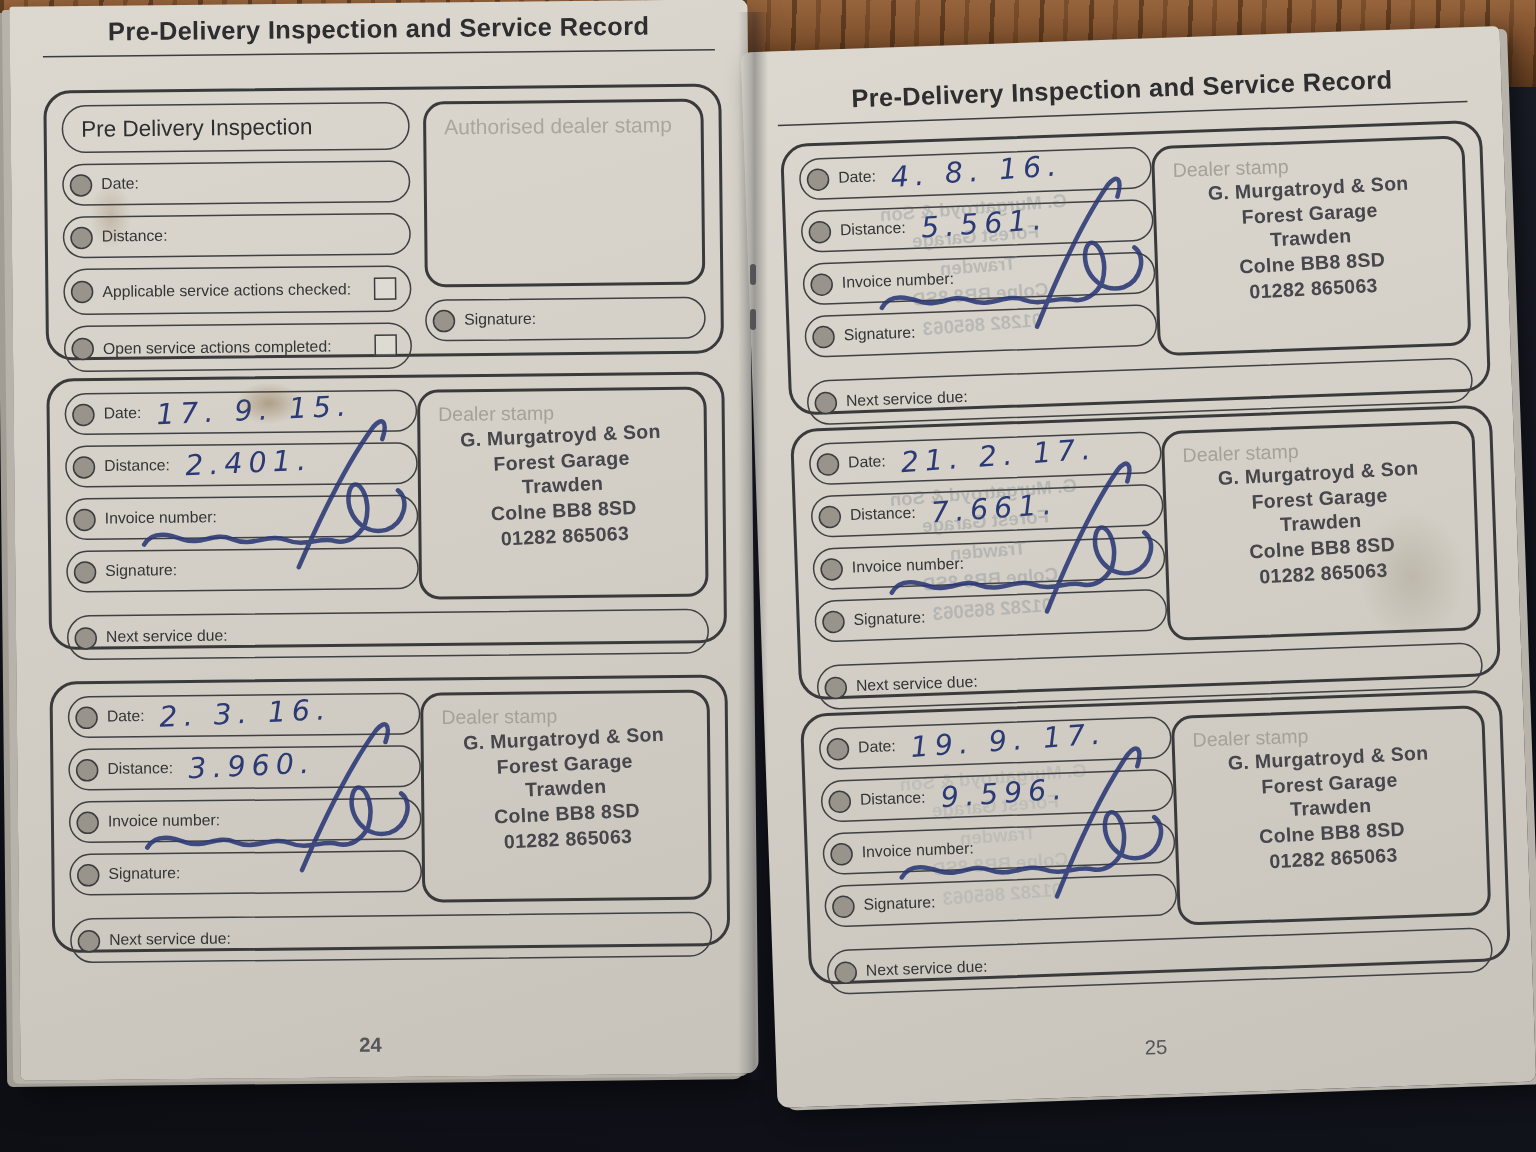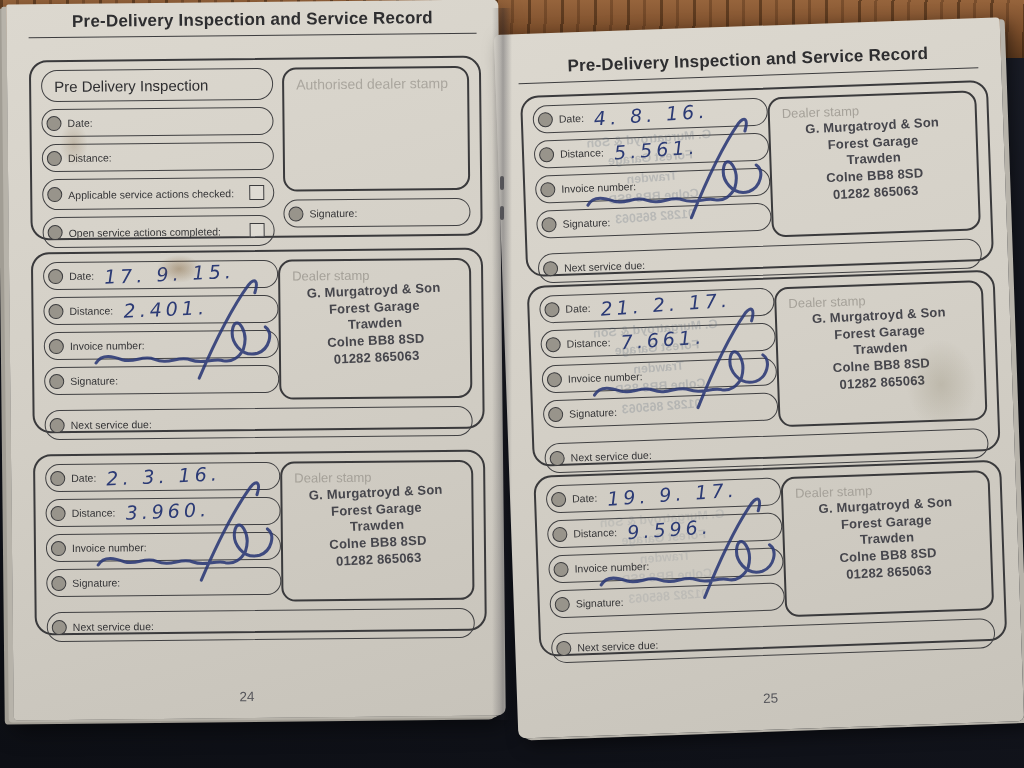--- a/index.html
+++ b/index.html
@@ -66,21 +66,21 @@
   .ghost.light{opacity:.12;}
   
   .pdi-wrap{display:flex;}
   .pdi-left{width:232px;flex:none;}
   .pdi-right{flex:1;margin-left:9px;display:flex;flex-direction:column;}
   .pill.title-pill{height:30px;}
   .pdi-right .stamp-box{margin-bottom:8px;}
   .pdi-right .pill.sig{margin-bottom:0;}
   
   .page-number{position:absolute;font-size:13.5px;color:#55555a;}
-  .page-left .page-number{bottom:14px;left:226px;}
+  .page-left .page-number{bottom:14px;left:226px;font-weight:bold;}
   .page-right .page-number{bottom:24px;left:246px;}
   
   .stain{position:absolute;border-radius:50%;pointer-events:none;z-index:2;}
   .stain.s1{left:148px;top:252px;width:44px;height:28px;
             background:radial-gradient(closest-side,rgba(118,84,40,.40),rgba(118,84,40,0));}
   .stain.s2{left:52px;top:118px;width:28px;height:44px;
             background:radial-gradient(closest-side,rgba(110,80,40,.22),rgba(110,80,40,0));}
   .stain.s3{right:36px;top:320px;width:70px;height:90px;
             background:radial-gradient(closest-side,rgba(100,90,58,.18),rgba(100,90,58,0));}
 </style>

